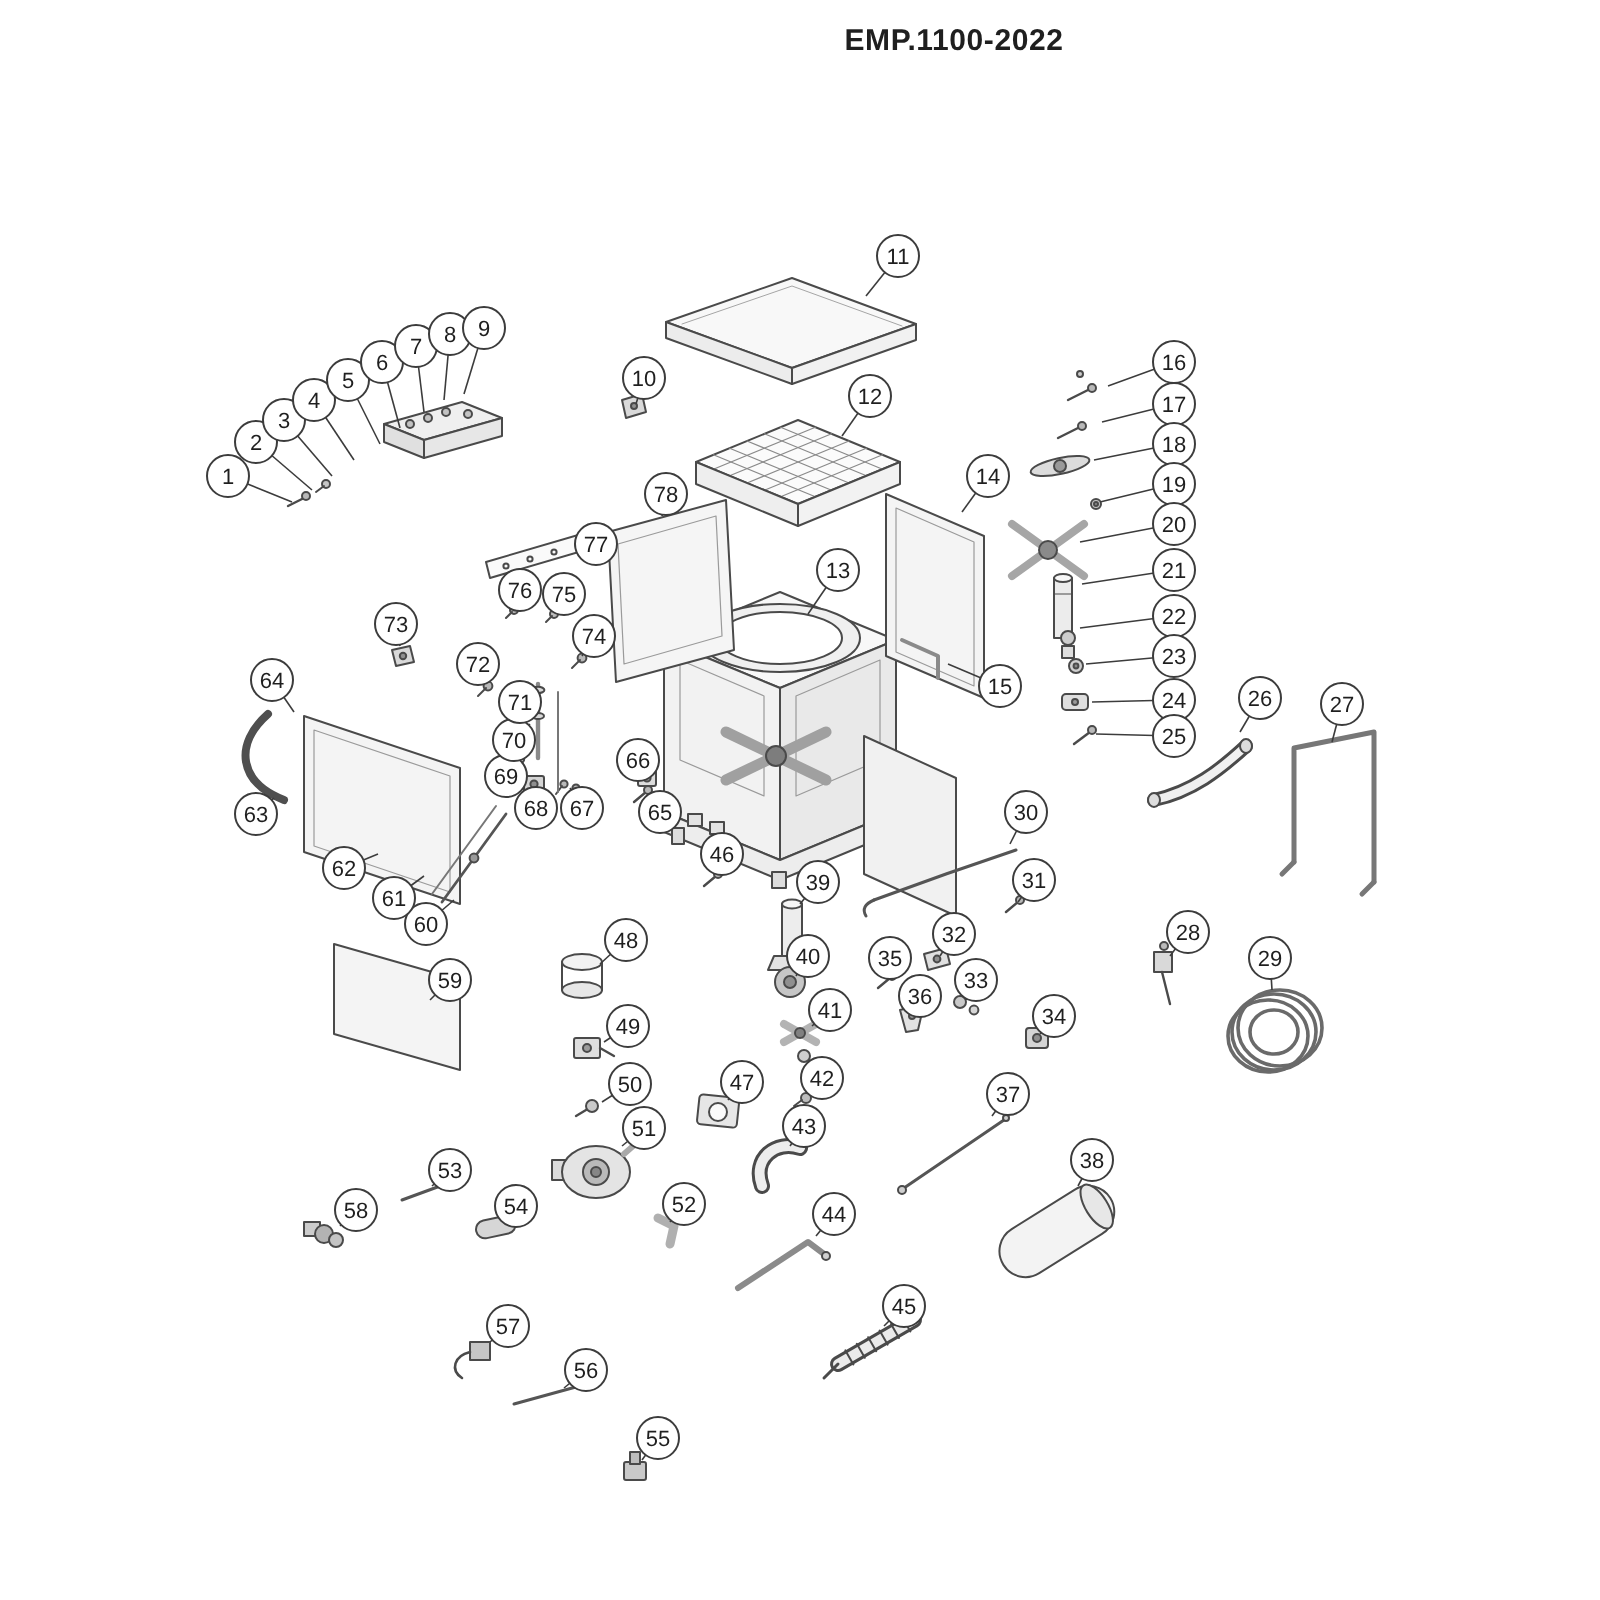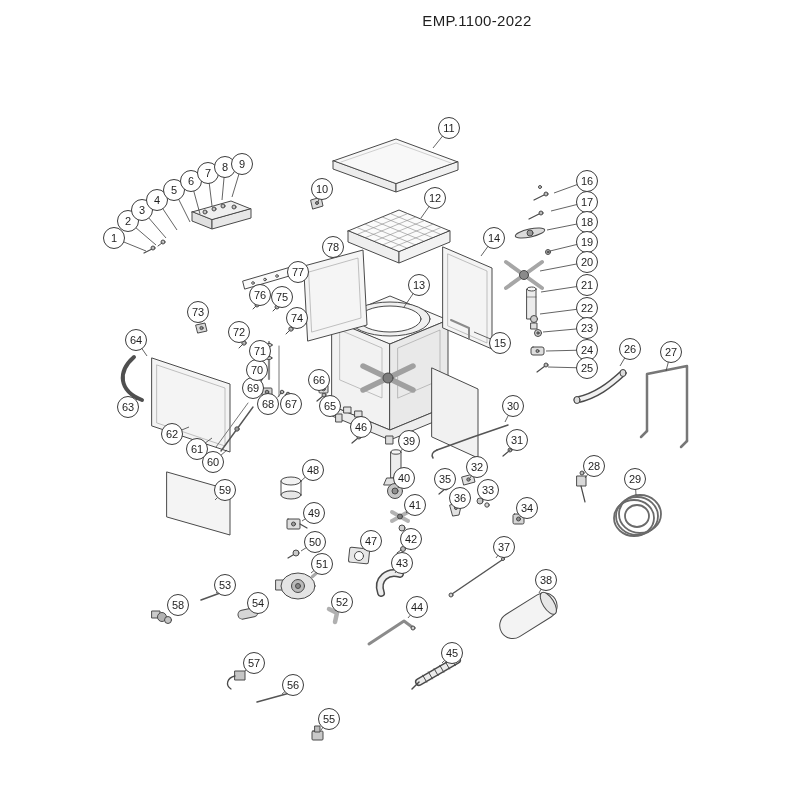--- a/index.html
+++ b/index.html
@@ -1,21 +1,21 @@
 <!DOCTYPE html>
 <html style="--line: #3c3c3c; --balloon-fill: #ffffff;"><head>
 <meta charset="utf-8">
 <style>
   * { margin:0; padding:0; box-sizing:border-box; }
   html,body { background:#ffffff; }
   body { font-family:"Liberation Sans", sans-serif; }
   .stage { position:relative; width:800px; height:800px; background:#ffffff; overflow:hidden; }
   .title {
     position:absolute; top:12px; left:477px; transform:translateX(-50%);
-    font-size:15px; color:#1f1f1f; letter-spacing:.3px; white-space:nowrap;
+    font-size:15px; color:#1f1f1f; letter-spacing:.3px; white-space:nowrap;font-weight:bold;
   }
   svg.diagram { position:absolute; left:0; top:0; }
   #leaders line { stroke:var(--line,#3c3c3c); stroke-width:.8; }
   #balloons circle { fill:var(--balloon-fill,#ffffff); stroke:var(--line,#3c3c3c); stroke-width:1; }
   #balloons text {
     font-family:"Liberation Sans", sans-serif; font-size:11px;
     fill:#1f1f1f; text-anchor:middle;
   }
 </style>
 </head>

